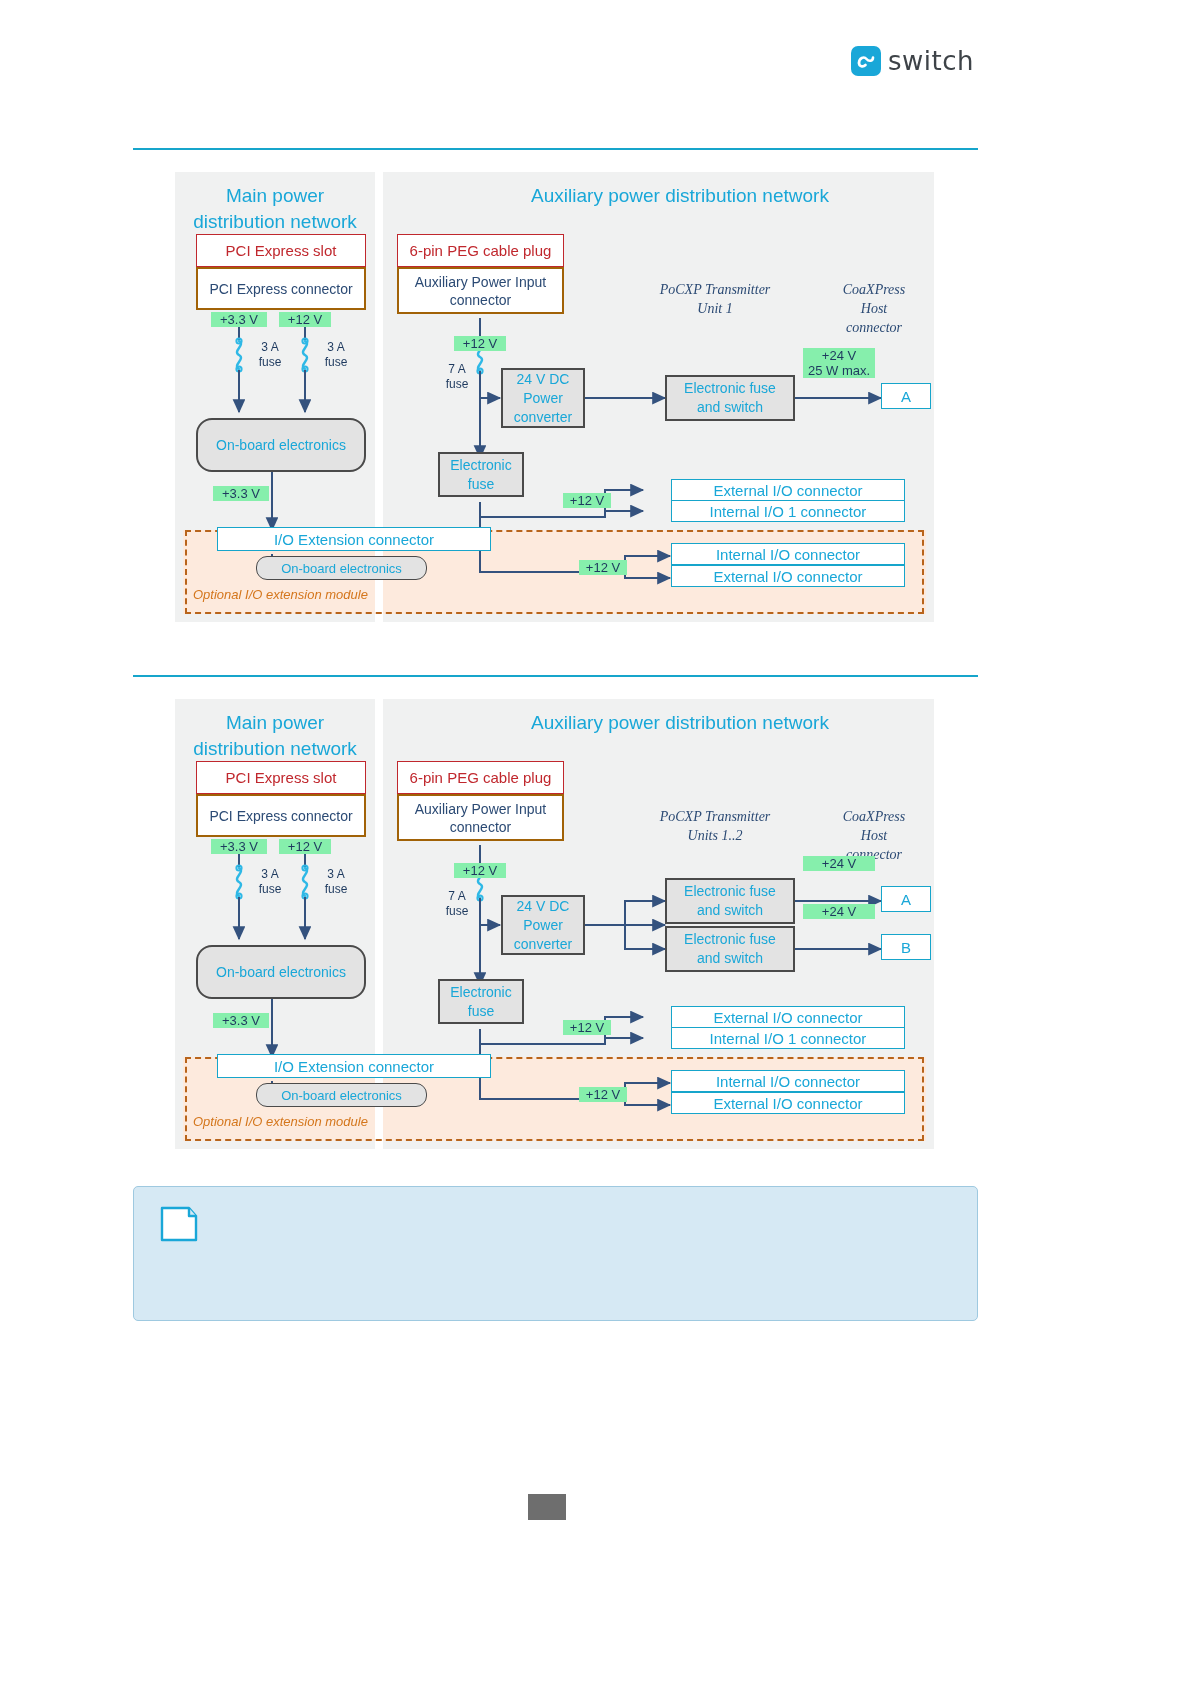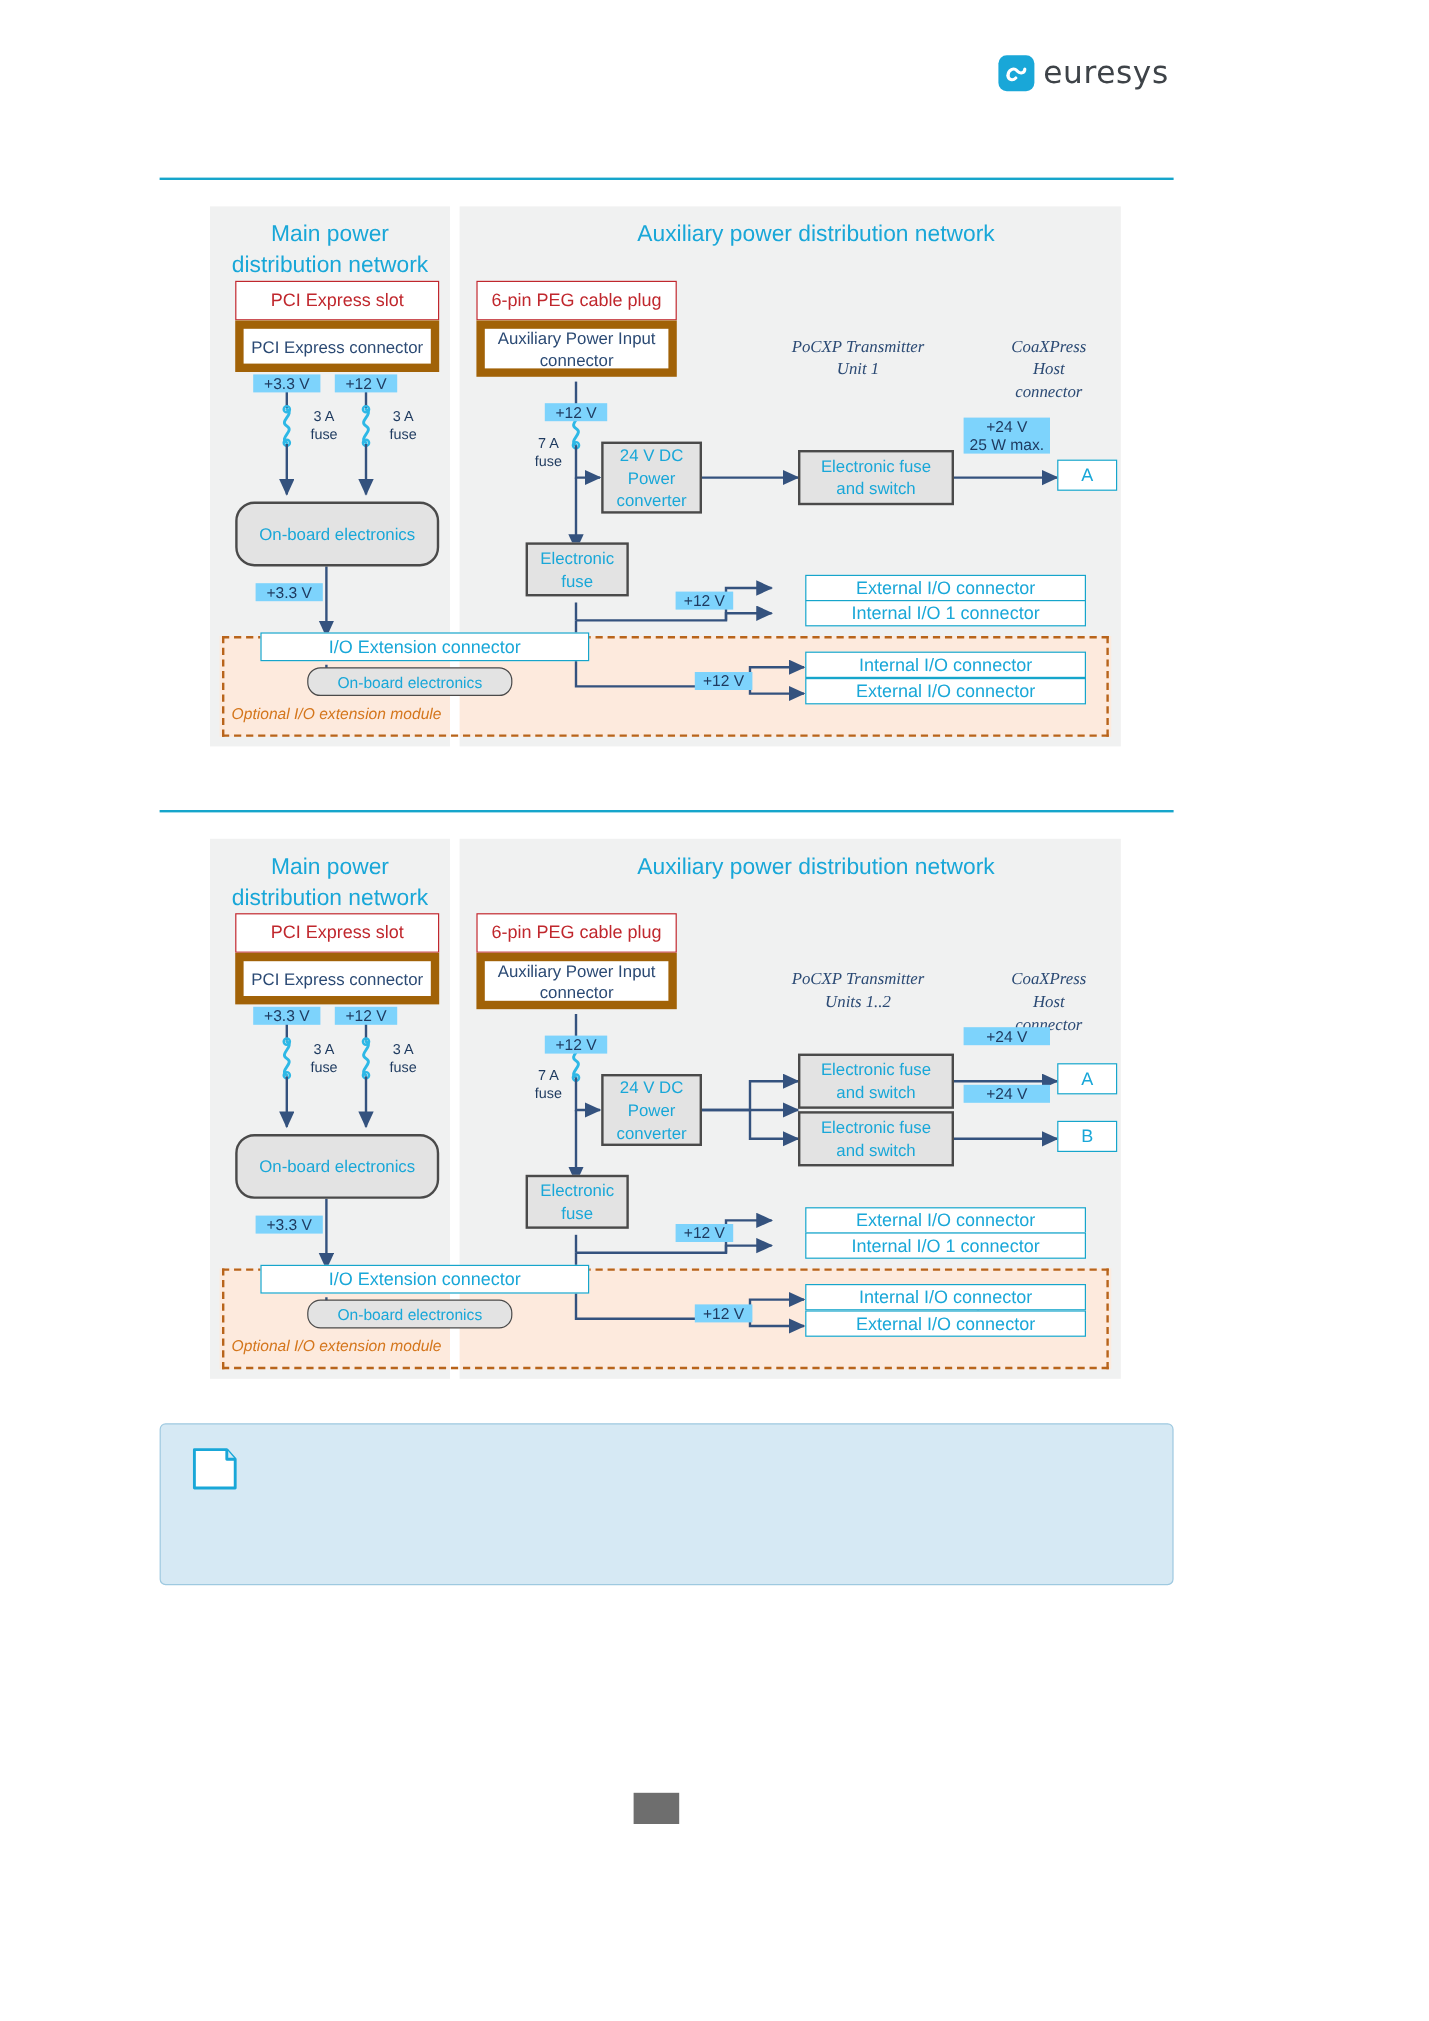--- a/index.html
+++ b/index.html
@@ -28,28 +28,28 @@
   .panel-title{
     position:absolute; text-align:center; color:#19a7d8;
     font-size:19px; line-height:26px; font-weight:400;
   }
   .pt-main{ left:0; width:200px; top:11px;}
   .pt-aux{ left:208px; width:594px; top:11px;}
 
   
   .box{ position:absolute; background:#ffffff; display:flex; align-items:center; justify-content:center; text-align:center;}
   .bx-red{ border:1px solid #c0272d; color:#c0272d; font-size:15px;}
-  .bx-blue{ border:7px solid #a16207; color:#2b4a74; font-size:14px; line-height:18px;}
+  .bx-blue{ border:2px solid #a16207; color:#2b4a74; font-size:14px; line-height:18px;}
   .bx-cyan{ border:1.5px solid #16a5cb; color:#19a7d8; font-size:15px;}
   .bx-gray{ background:#e3e3e3; border:2px solid #4a4a4a; color:#19a7d8; font-size:14px; line-height:19px;}
   .bx-round{ background:#e3e3e3; border:2px solid #4a4a4a; border-radius:16px; color:#19a7d8; font-size:14px;}
   .bx-round-sm{ background:#e3e3e3; border:1.5px solid #4a4a4a; border-radius:11px; color:#19a7d8; font-size:13px;}
 
   
-  .vlab{ position:absolute; background:#7dd3fc; color:#1e3a5f; font-size:13px; line-height:15px; text-align:center; padding:0 2px; white-space:nowrap;}
+  .vlab{ position:absolute; background:#86efac; color:#1e3a5f; font-size:13px; line-height:15px; text-align:center; padding:0 2px; white-space:nowrap;}
   .note-it{ position:absolute; color:#2b4a74; font-style:italic; font-size:14px; line-height:19px; text-align:center;font-family:Liberation Serif, serif;}
   .fuse-lab{ position:absolute; color:#1e3a5f; font-size:12px; line-height:15px; text-align:center;}
 
   
   .optional-bg{ position:absolute; background:#fdeadd;}
   .optional-dash{ position:absolute; border:2px dashed #b8641b; }
   .optional-lab{ position:absolute; color:#d4761c; font-style:italic; font-size:13px; white-space:nowrap;text-align:center;}
   .optional-lab b{ font-weight:400; }
 
   
@@ -66,21 +66,21 @@
 </head>
 <body>
 
 <div class="logo-wrap">
   <span class="logo-mark">
     <svg width="22" height="22" viewBox="0 0 22 22">
       <path d="M4 13 C4 8, 9 6, 11.5 9 C14 12, 18 11, 18 7.5" fill="none" stroke="#ffffff" stroke-width="2.6" stroke-linecap="round"></path>
       <path d="M4 13 C4 16.5, 8 17.5, 10.5 15" fill="none" stroke="#ffffff" stroke-width="2.6" stroke-linecap="round"></path>
     </svg>
   </span>
-  <span class="logo-text">euresys</span>
+  <span class="logo-text">switch</span>
 </div>
 
 <div class="hrule" style="top:148px"></div>
 <div class="hrule" style="top:675px"></div>
 
 <div class="diagram" id="dg0" style="top:172px">
     <div class="panel panel-main" style=""></div>
     <div class="panel panel-aux" style=""></div>
     <div class="optional-bg" style="left:8px;top:358px;width:743px;height:84px;"></div>
     <div class="optional-bg" style="left:200px;top:358px;width:8px;height:84px;background:#ffffff;"></div>

